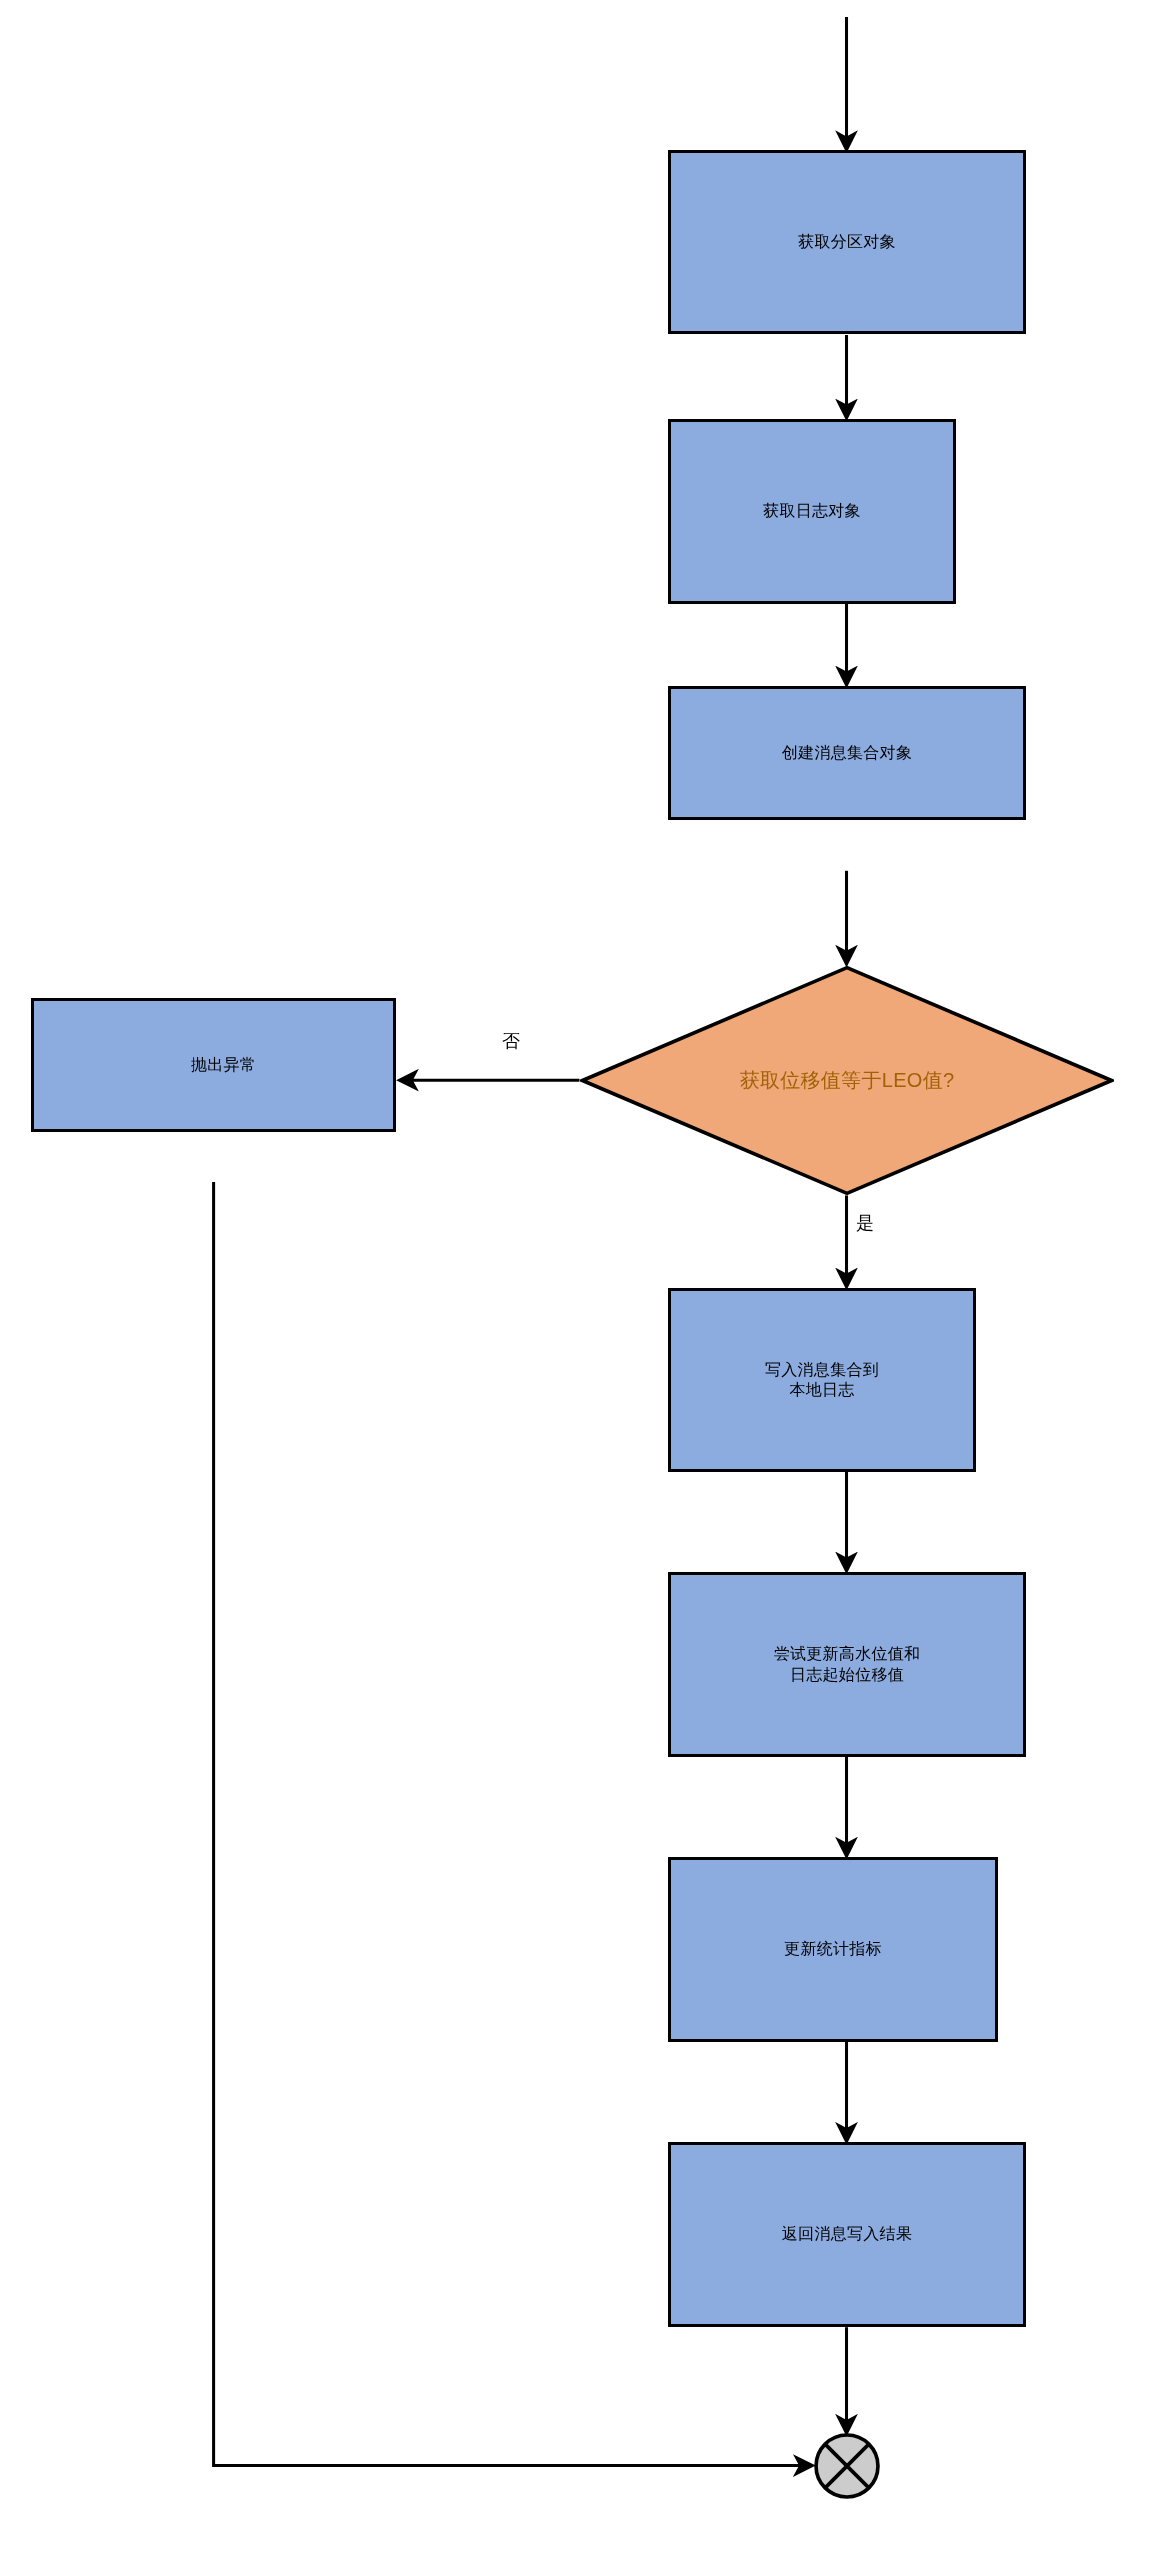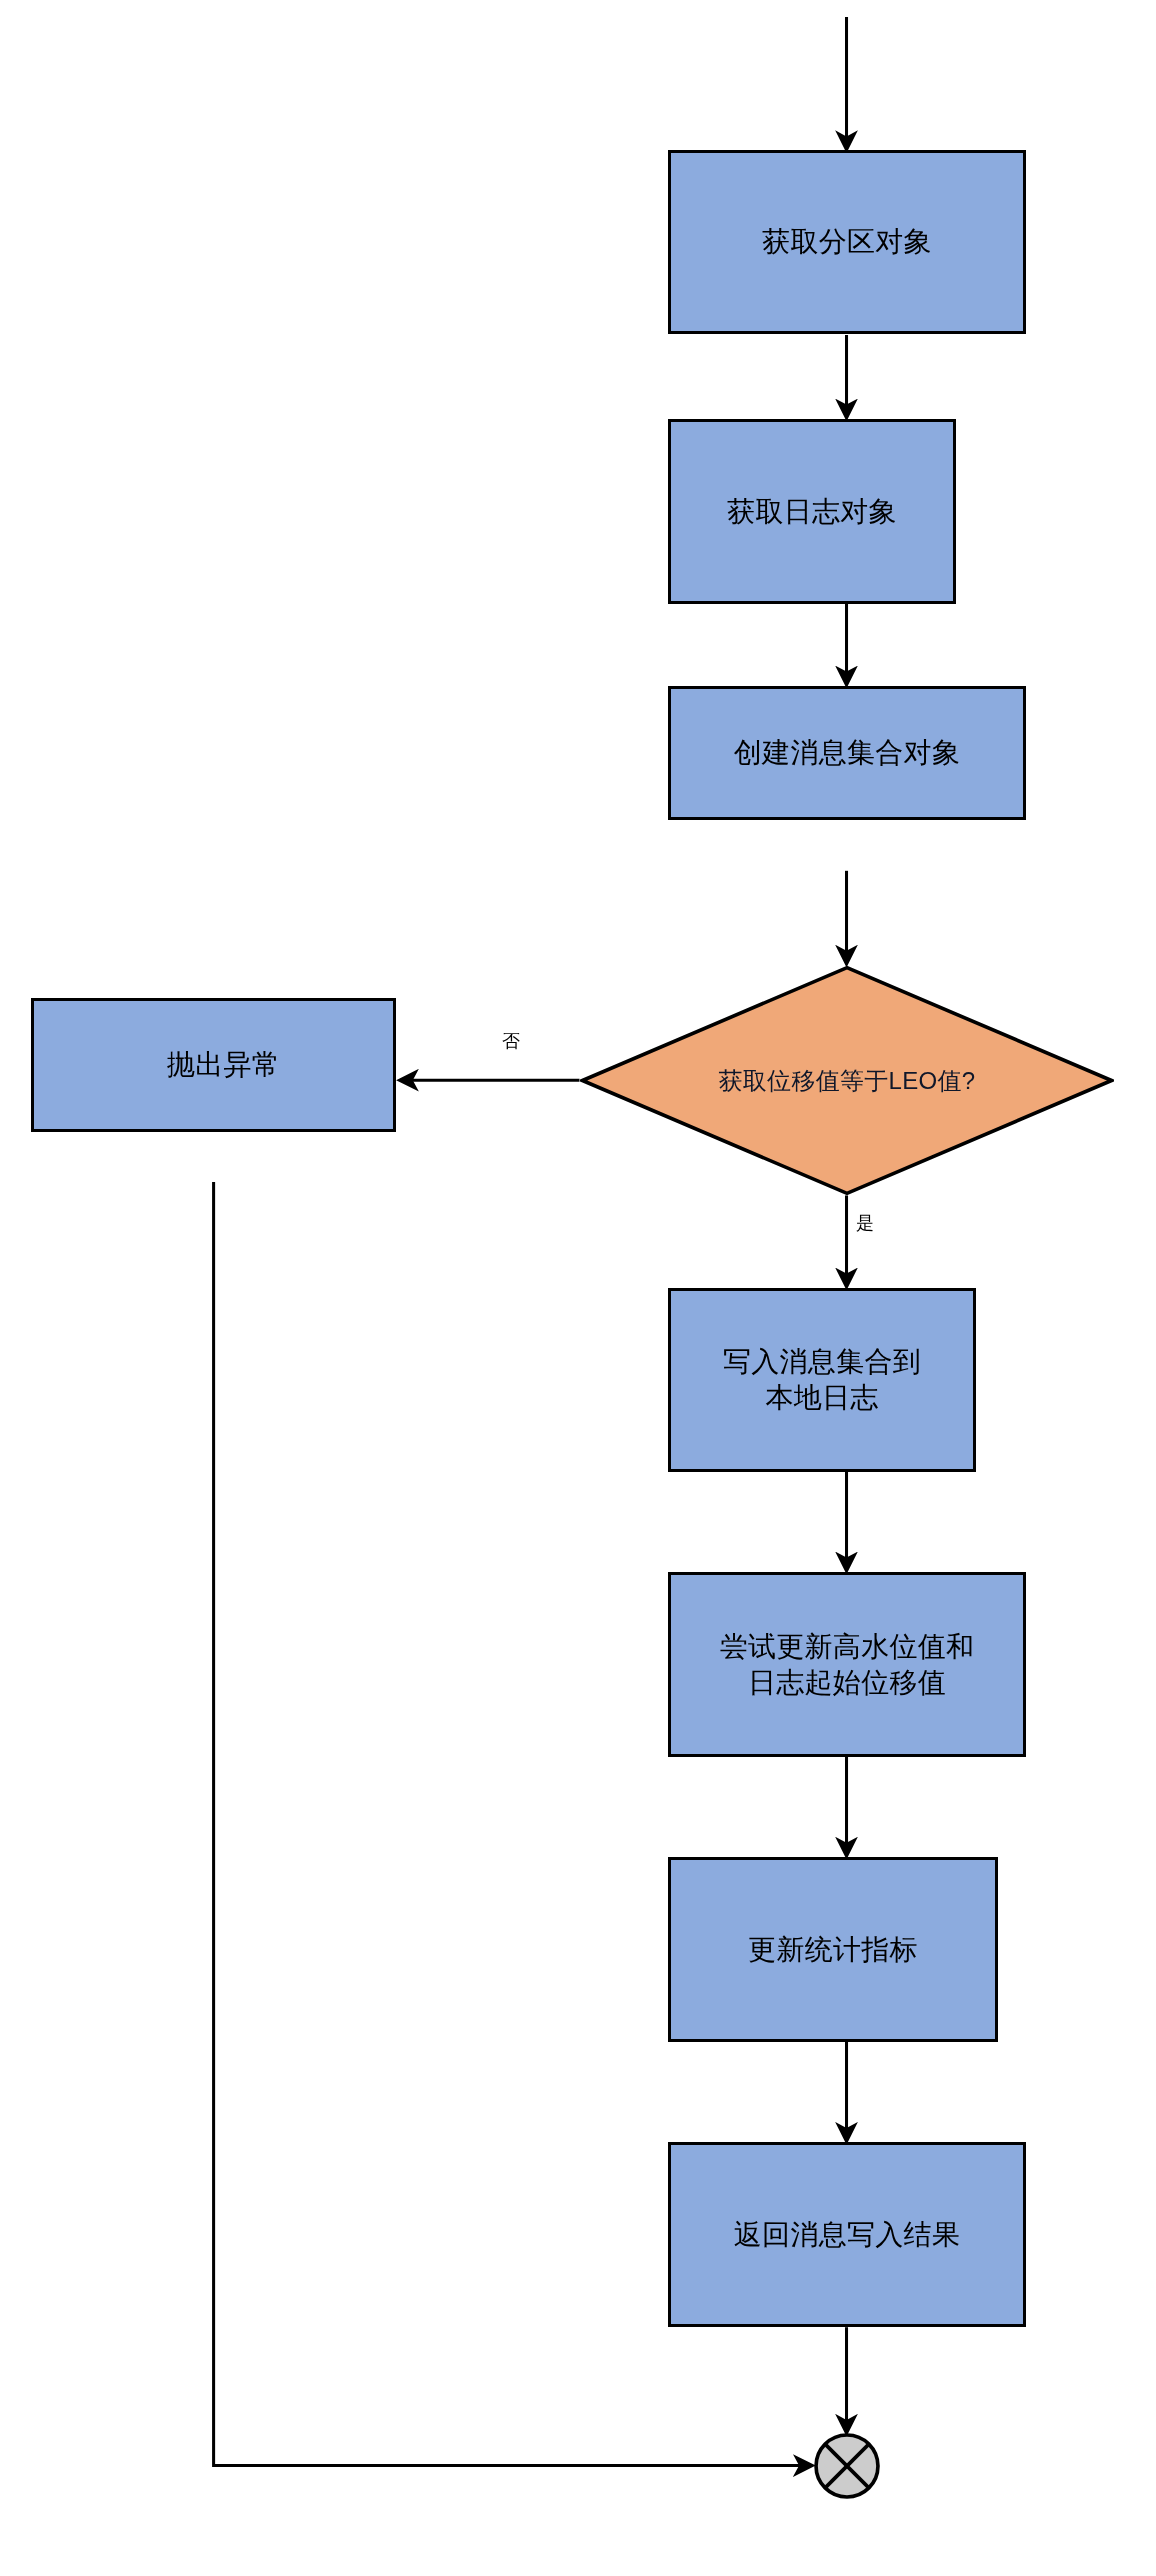--- a/index.html
+++ b/index.html
@@ -32,21 +32,21 @@
     display: flex;
     align-items: center;
     justify-content: center;
     text-align: center;
     color: #000000;
     line-height: 1.28;
   }
   .process {
     border: 3px solid #000000;
     background: #8CABDE;
-    font-size: 28px;
+    font-size: 16px;
     letter-spacing: 0.3px;
   }
   .process .txt {
     display: block;
     padding: 0 6px;
     white-space: pre-line;
   }
   .decision-wrap {
     position: absolute;
   }
@@ -57,22 +57,22 @@
   }
   .decision-label {
     position: absolute;
     left: 0;
     top: 0;
     width: 100%;
     height: 100%;
     display: flex;
     align-items: center;
     justify-content: center;
-    font-size: 24px;
-    color: #0f172a;
+    font-size: 20px;
+    color: #a16207;
     letter-spacing: 0.3px;
   }
   .edge-label {
     position: absolute;
     font-size: 18px;
     color: #000000;
     background: transparent;
     line-height: 1;
     white-space: nowrap;
   }

